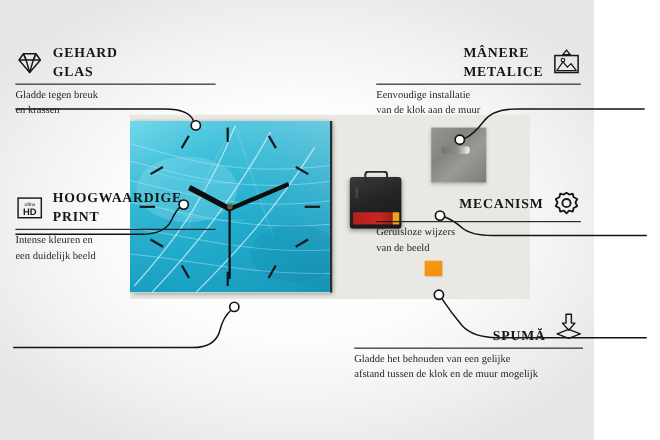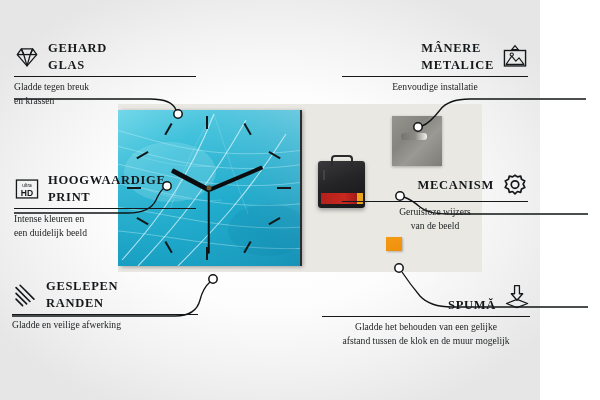--- a/index.html
+++ b/index.html
@@ -23,21 +23,21 @@
     font-size:12.5px;font-weight:700;letter-spacing:.7px;
     color:#15181a;line-height:1.32;text-transform:uppercase;
   }
   .feat.left .title{text-align:left;}
   .feat.right .title{}
   .rule{height:1.4px;background:#15181a;margin-top:3px;}
   .feat .body{
     font-family:"Liberation Serif", serif;
     font-size:9.6px;color:#1b1e20;line-height:1.42;margin-top:3px;
   }
-  .feat.right .body{text-align:center;}
+  .feat.right .body{text-align:left;}
   .ico{width:26px;height:26px;flex:0 0 26px;display:block;}
 
   
   #photo{
     position:absolute;left:118px;top:104px;width:364px;height:168px;
     background:linear-gradient(100deg,#e9e8e3 0%,#eceberc 40%,#e7e6e1 100%);
     overflow:hidden;
   }
   #photo-bg{position:absolute;inset:0;background:#e9e8e3;}
   #clock{
@@ -216,48 +216,33 @@
         <rect x="3" y="5" width="26" height="22" fill="none" stroke="#15181a" stroke-width="1.6"></rect>
         <text x="16" y="14" font-family="Liberation Sans, sans-serif" font-size="6" text-anchor="middle" fill="#15181a">ultra</text>
         <text x="16" y="24" font-family="Liberation Sans, sans-serif" font-size="10.5" font-weight="bold" text-anchor="middle" fill="#15181a">HD</text>
       </svg>
       <div class="title"><span>HOOGWAARDIGE</span><br><span>PRINT</span></div>
     </div>
     <div class="rule"></div>
     <div class="body"><span>Intense kleuren en</span><br><span>een duidelijk beeld</span></div>
   </div>
 
-  <div class="feat left" style="left:12px;top:278px;width:186px;">
-    <div class="head">
-      <svg class="ico" viewBox="0 0 32 32">
-        <g stroke="#15181a" stroke-width="2" stroke-linecap="round">
-          <path d="M5,7 L22,24"></path>
-            <path d="M5,14 L18,27"></path>
-          <path d="M5,21 L13,29"></path>
-            <path d="M10,4 L27,21"></path>
-        </g>
-      </svg>
-      <div class="title"><span>GESLEPEN</span><br><span>RANDEN</span></div>
-    </div>
-    <div class="rule"></div>
-    <div class="body"><span>Gladde en veilige afwerking</span></div>
-  </div>
 
   <div class="feat right" style="right:12px;top:40px;width:186px;">
     <div class="head">
       <div class="title"><span>MÂNERE</span><br><span>METALICE</span></div>
       <svg class="ico" viewBox="0 0 32 32">
         <path d="M16,2 L12,7 L20,7 Z" fill="none" stroke="#15181a" stroke-width="1.5"></path>
         <rect x="3" y="8" width="26" height="19" fill="none" stroke="#15181a" stroke-width="1.7"></rect>
         <path d="M5,25 L12,15 L17,21 L21,17 L27,25 Z" fill="none" stroke="#15181a" stroke-width="1.4" stroke-linejoin="round"></path>
         <circle cx="12" cy="13" r="2" fill="none" stroke="#15181a" stroke-width="1.3"></circle>
       </svg>
     </div>
     <div class="rule"></div>
-    <div class="body"><span>Eenvoudige installatie</span><br></div>
+    <div class="body"><span>Eenvoudige installatie</span><br><span>van de klok aan de muur</span></div>
   </div>
 
   <div class="feat right" style="right:12px;top:172px;width:186px;">
     <div class="head">
       <div class="title"><span>MECANISM</span><br></div>
       <svg class="ico" viewBox="0 0 32 32">
         <g fill="none" stroke="#15181a" stroke-width="2.1" stroke-linejoin="round">
           <path d="M16,4 L19,6 L23,5 L24,9 L28,11 L26,15 L28,19 L24,21 L23,25 L19,24 L16,27
                    L13,24 L9,25 L8,21 L4,19 L6,15 L4,11 L8,9 L9,5 L13,6 Z"></path>
         </g>

